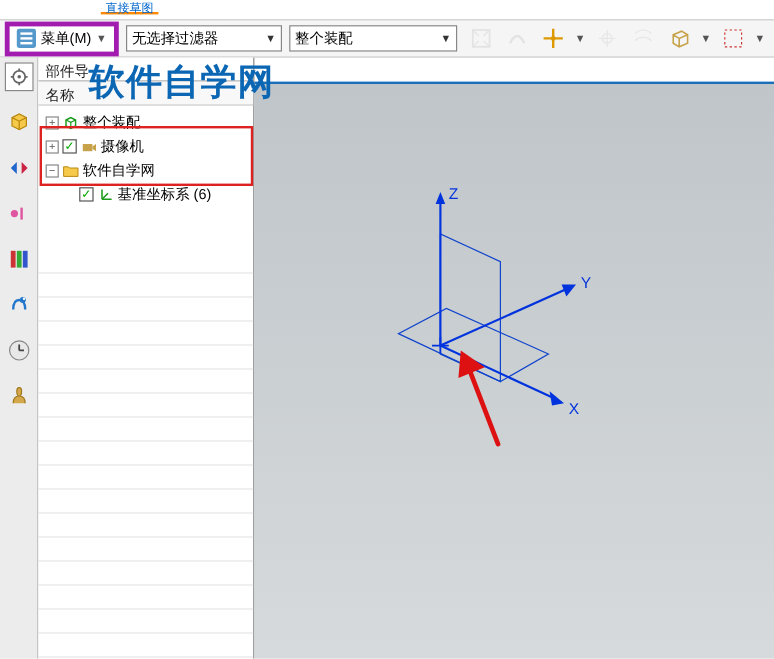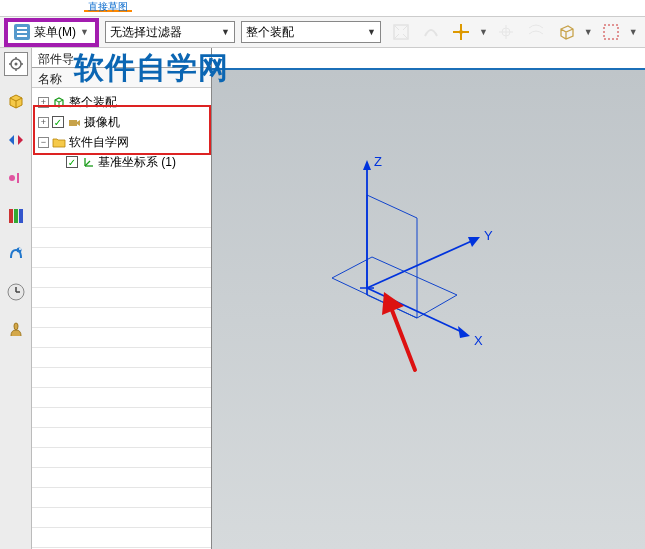--- a/index.html
+++ b/index.html
@@ -211,21 +211,21 @@
         </svg>
       <span class="tree-label">软件自学网</span>
     </div>
     <div class="tree-row indent">
       <span class="chk">✓</span>
       <svg class="node-ico" width="14" height="14">
           <line x1="4" y1="11" x2="4" y2="3" stroke="#1a9b1a" stroke-width="1.3"></line>
           <line x1="4" y1="11" x2="12" y2="11" stroke="#1a9b1a" stroke-width="1.3"></line>
           <line x1="4" y1="11" x2="9" y2="6" stroke="#1a9b1a" stroke-width="1.3"></line>
         </svg>
-      <span class="tree-label">基准坐标系 (1)</span>
+      <span class="tree-label">基准坐标系 (6)</span>
     </div>
   </div>
 
   <div class="hist-box"></div>
 
   <div class="list-lines">
     <div></div>
       <div></div>
       <div></div>
       <div></div>

